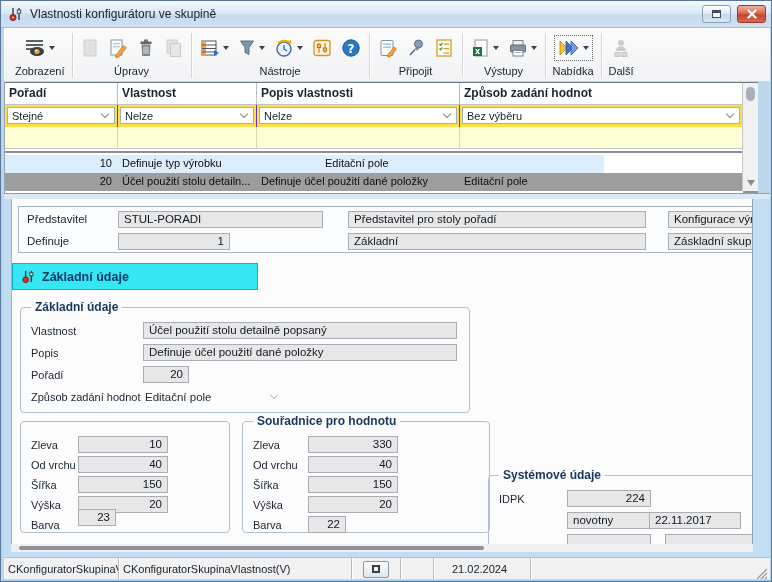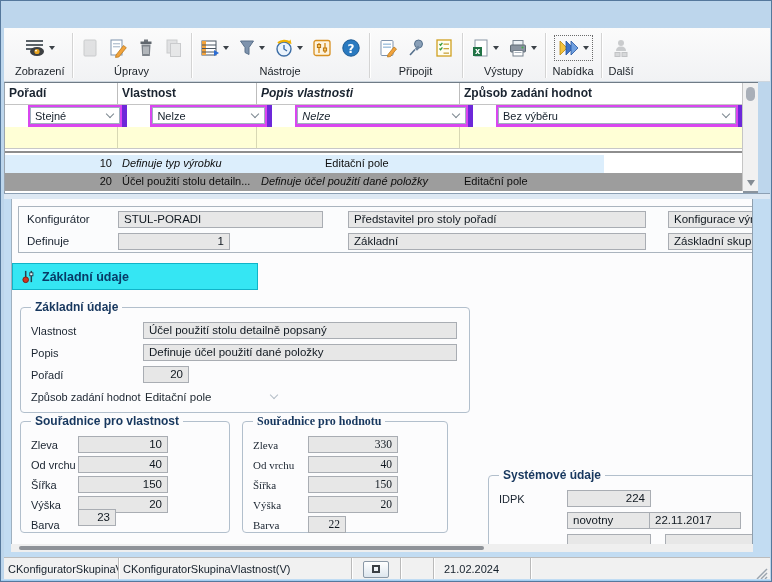--- a/index.html
+++ b/index.html
@@ -32,25 +32,25 @@
   .tb-btn { display:flex; align-items:center; gap:3px; padding:1px; }
   .tb-btn.disabled { opacity:.5; filter:grayscale(60%); }
   .tb-btn.focused { outline:1px dotted #6a6a6a; outline-offset:2px; }
   .caret { width:0; height:0; border-left:3.5px solid transparent; border-right:3.5px solid transparent; border-top:4px solid #3c4248; }
 
   
   .grid { position:absolute; left:3px; top:81px; width:754px; height:111px; background:#fff;
     border-top:1px solid #6f7b86; border-left:1px solid #9aa4ae; border-bottom:2px solid #8a949e; }
   .g-rows { position:absolute; left:0; top:0; width:738px; }
   .g-row { display:flex; }
-  .g-c0 { width:113px; } .g-c1 { width:139px; } .g-c2 { width:203px;font-style:italic; } .g-c3 { width:283px; }
+  .g-c0 { width:113px; } .g-c1 { width:139px; } .g-c2 { width:203px; } .g-c3 { width:283px; }
   .g-head { height:22px; }
   .g-head > div { border-right:1px solid #bdbdbd; border-bottom:1px solid #c4c4c4; font-weight:bold; font-size:12px; padding:3px 0 0 4px; background:#fff; white-space:nowrap; overflow:hidden; }
   .g-filter { height:22px; }
-  .g-filter > div { border-right:5px solid #6d28d9; background:#d946ef; padding:2px;margin-left:23px; }
+  .g-filter > div { border-right:1px solid #6d28d9; background:#fde047; padding:2px; }
   .combo { height:17px; border:1px solid #9fb0bf; background:#fff; display:flex; align-items:center; padding:0 6px 0 4px; font-size:11px; color:#15202b; }
   .combo .chev { margin-left:auto; width:6px; height:6px; border-right:1.5px solid #7c8890; border-bottom:1.5px solid #7c8890; transform:rotate(45deg); margin-top:-3px; }
   .g-yellow { height:22px; }
   .g-yellow > div { background:#ffffd6; border-right:1px solid #d8d8b4; border-bottom:1px solid #c8c8c8; }
   .g-band { height:6px; background:#fff; position:relative; width:738px; }
   .g-band:after { content:""; position:absolute; left:0; right:0; top:2px; height:2px; background:#8e8e8e; }
   .g-data { height:18px; font-size:11px; color:#0d0d0d; }
   .g-data > div { padding:2px 4px 0 4px; white-space:nowrap; overflow:hidden; }
   .g-data .g-c0 { text-align:right; padding-right:6px; }
   .g-data.r0 > div { background:#dceefc; }
@@ -98,20 +98,40 @@
   .grip { margin-left:auto; margin-right:2px; align-self:flex-end; }
   .bottom-accent { position:absolute; left:0; top:578px; width:772px; height:4px; background:linear-gradient(180deg,#cfe4f5,#58a6e8); }
 
   svg { display:block; }
 </style>
 </head>
 <body>
 
 <div id="win">
 
+  <div class="titlebar">
+    <span>
+      <svg width="16" height="16" viewBox="0 0 16 16">
+        <line x1="5" y1="2" x2="5" y2="14" stroke="#4a5662" stroke-width="1.6"></line>
+        <line x1="11" y1="2" x2="11" y2="14" stroke="#4a5662" stroke-width="1.6"></line>
+        <rect x="9.3" y="4" width="3.4" height="3.2" fill="#e8edf2" stroke="#4a5662"></rect>
+        <circle cx="5" cy="11.5" r="3" fill="#d23420" stroke="#7d1d10"></circle>
+        <circle cx="5" cy="11.5" r="1.1" fill="#f5b9af"></circle>
+      </svg>
+    </span>
+    <span class="title">Vlastnosti konfigurátoru ve skupině</span>
+    <span class="win-btn restore">
+        <span class="restore-glyph"></span>
+      </span>
+    <span class="win-btn close">
+      <svg width="12" height="12" viewBox="0 0 12 12">
+        <path d="M2.5 2.5 L9.5 9.5 M9.5 2.5 L2.5 9.5" stroke="#ffffff" stroke-width="2.4" stroke-linecap="round"></path>
+      </svg>
+    </span>
+  </div>
 
   <div class="toolbar">
 
     <div class="tb-group">
       <div class="tb-icons">
         <span class="tb-btn">
           <svg width="22" height="20" viewBox="0 0 22 20">
             <rect x="2" y="2" width="17" height="2" fill="#5a6268"></rect>
             <rect x="2" y="6" width="17" height="2" fill="#5a6268"></rect>
             <rect x="2" y="10" width="8" height="2" fill="#5a6268"></rect>
@@ -357,21 +377,21 @@
     </div>
   </div>
 
   <div class="splitter"></div>
   <div class="detail-bg"></div>
 
   <div class="panel">
 
     <div class="hdrbox">
       <div class="hrow" style="top:4px;">
-        <span class="lbl">Konfigurátor</span>
+        <span class="lbl">Představitel</span>
         <span class="field" style="left:99px; top:0; width:205px;">STUL-PORADI</span>
         <span class="field" style="left:329px; top:0; width:298px;">Představitel pro stoly pořadí</span>
         <span class="field" style="left:649px; top:0; width:96px;">Konfigurace výro</span>
       </div>
       <div class="hrow" style="top:26px;">
         <span class="lbl">Definuje</span>
         <span class="field num" style="left:99px; top:0; width:112px;">1</span>
         <span class="field" style="left:329px; top:0; width:298px;">Základní</span>
         <span class="field" style="left:649px; top:0; width:96px;">Záskladní skupina</span>
       </div>
@@ -398,34 +418,33 @@
       <span class="lbl" style="top:61px;">Pořadí</span>
       <span class="field num" style="left:122px; top:58px; width:46px;">20</span>
       <span class="lbl" style="top:83px;">Způsob zadání hodnot</span>
       <span class="dcombo" style="left:122px; top:80px; width:140px;">
         <span>Editační pole</span>
         <span class="chev"></span>
       </span>
     </div>
 
     <div class="gb" style="left:8px; top:222px; width:210px; height:112px;">
-      <span class="cap">Souřadnice pro vlastnost</span>
       <span class="lbl" style="top:17px;">Zleva</span>
       <span class="field num" style="left:57px; top:14px; width:90px;">10</span>
       <span class="lbl" style="top:37px;">Od vrchu</span>
       <span class="field num" style="left:57px; top:34px; width:90px;">40</span>
       <span class="lbl" style="top:57px;">Šířka</span>
       <span class="field num" style="left:57px; top:54px; width:90px;">150</span>
       <span class="lbl" style="top:77px;">Výška</span>
       <span class="field num" style="left:57px; top:74px; width:90px;">20</span>
       <span class="lbl" style="top:97px;">Barva</span>
       <span class="field num" style="left:57px; top:87px; width:38px;">23</span>
     </div>
 
-    <div class="gb" style="left:230px; top:222px; width:206px; height:112px;font-family:Liberation Serif, serif;">
+    <div class="gb" style="left:230px; top:222px; width:248px; height:112px;">
       <span class="cap">Souřadnice pro hodnotu</span>
       <span class="lbl" style="top:17px;">Zleva</span>
       <span class="field num" style="left:65px; top:14px; width:90px;">330</span>
       <span class="lbl" style="top:37px;">Od vrchu</span>
       <span class="field num" style="left:65px; top:34px; width:90px;">40</span>
       <span class="lbl" style="top:57px;">Šířka</span>
       <span class="field num" style="left:65px; top:54px; width:90px;">150</span>
       <span class="lbl" style="top:77px;">Výška</span>
       <span class="field num" style="left:65px; top:74px; width:90px;">20</span>
       <span class="lbl" style="top:97px;">Barva</span>
@@ -454,21 +473,21 @@
     <div class="sb-cell" style="width:232px;">CKonfiguratorSkupinaVlastnost(V)</div>
     <div class="sb-sep"></div>
     <div class="sb-cell" style="width:48px;">
       <span class="sb-check">
           <span class="inner"></span>
         </span>
     </div>
     <div class="sb-sep"></div>
     <div class="sb-cell" style="width:32px;"></div>
     <div class="sb-sep"></div>
-    <div class="sb-cell" style="width:96px; padding-left:10px;">21.02.2024</div>
+    <div class="sb-cell" style="width:96px; padding-left:18px;">21.02.2024</div>
     <div class="sb-sep"></div>
     <span class="grip">
       <svg width="14" height="14" viewBox="0 0 14 14">
         <line x1="13" y1="3" x2="3" y2="13" stroke="#9aa4ae" stroke-width="1.4"></line>
         <line x1="13" y1="7" x2="7" y2="13" stroke="#9aa4ae" stroke-width="1.4"></line>
         <line x1="13" y1="11" x2="11" y2="13" stroke="#9aa4ae" stroke-width="1.4"></line>
       </svg>
     </span>
   </div>
   <div class="bottom-accent"></div>

